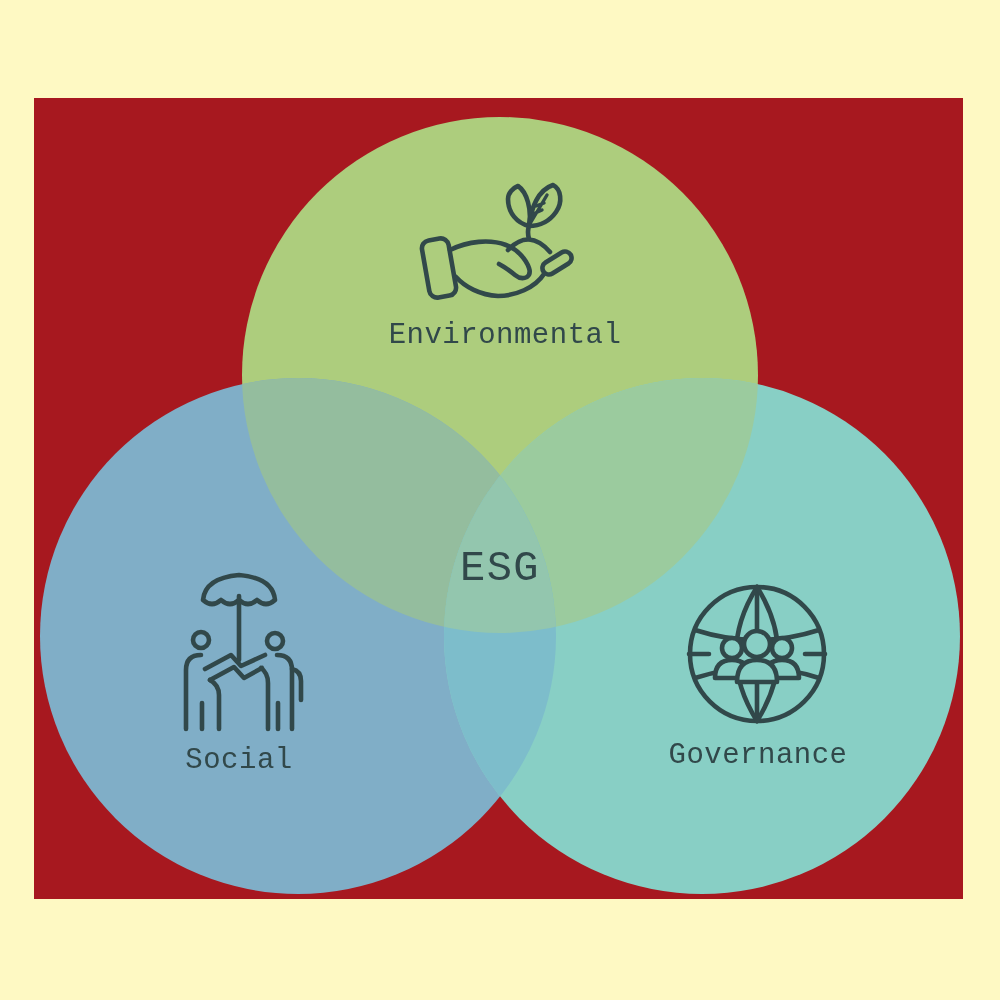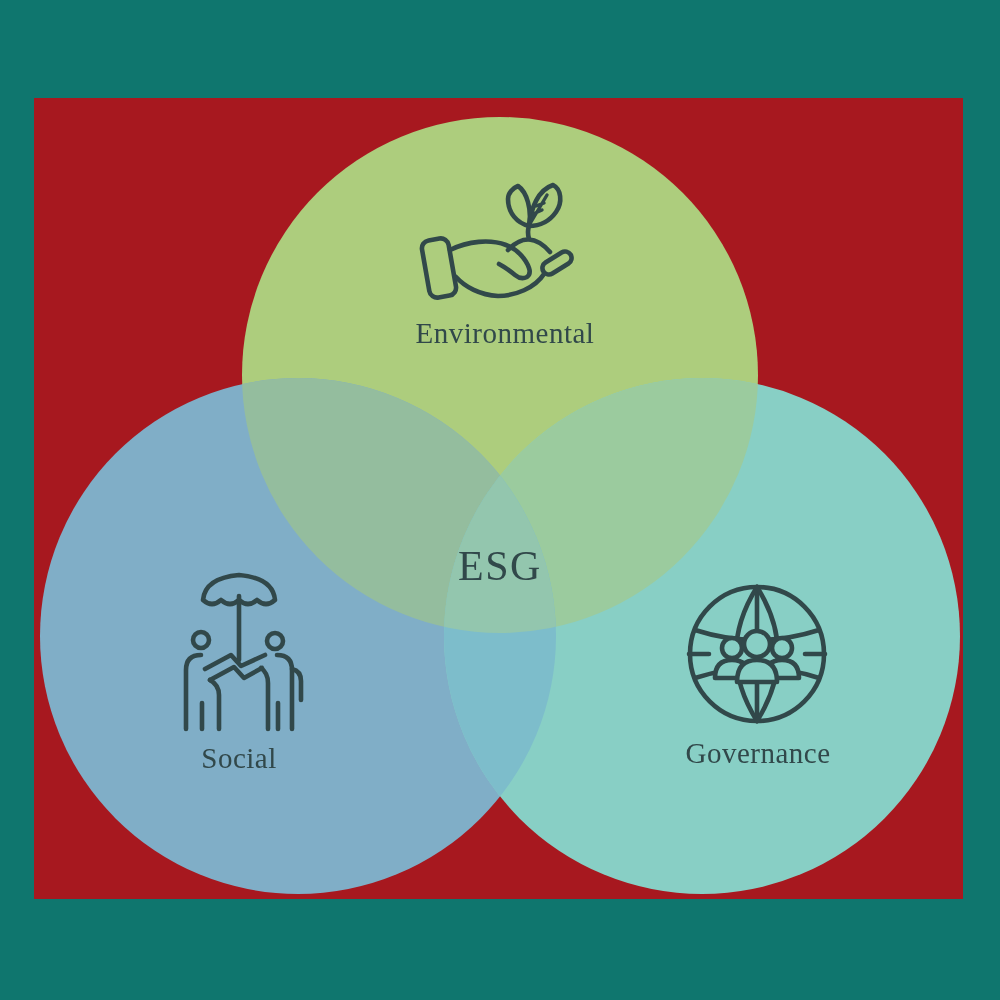--- a/index.html
+++ b/index.html
@@ -1,17 +1,17 @@
 <!DOCTYPE html>
 <html style="--ink: #31484a;"><head>
 <meta charset="utf-8">
 <style>
   html,body { margin:0; padding:0; background:#ffffff; }
-  .canvas { width:1000px; height:1000px; position:relative; background:#0f766e;
-            font-family:Liberation Serif, serif; }
+  .canvas { width:1000px; height:1000px; position:relative; background:#fef9c3;
+            font-family:Liberation Mono, monospace; }
   svg text { fill: var(--ink,#31484a); }
   .ink  { stroke: var(--ink,#31484a); fill:none; stroke-width:4.6;
           stroke-linecap:round; stroke-linejoin:round; }
   .ink-thin { stroke: var(--ink,#31484a); fill:none; stroke-width:3.4;
           stroke-linecap:round; stroke-linejoin:round; }
   .person-mask { stroke: var(--ink,#31484a); stroke-width:4.6;
           stroke-linecap:round; stroke-linejoin:round; }
   .circle-label { font-size:29px; letter-spacing:0.5px; }
   .center-label { font-size:42px; font-weight:500; letter-spacing:1.5px; }
 </style>

